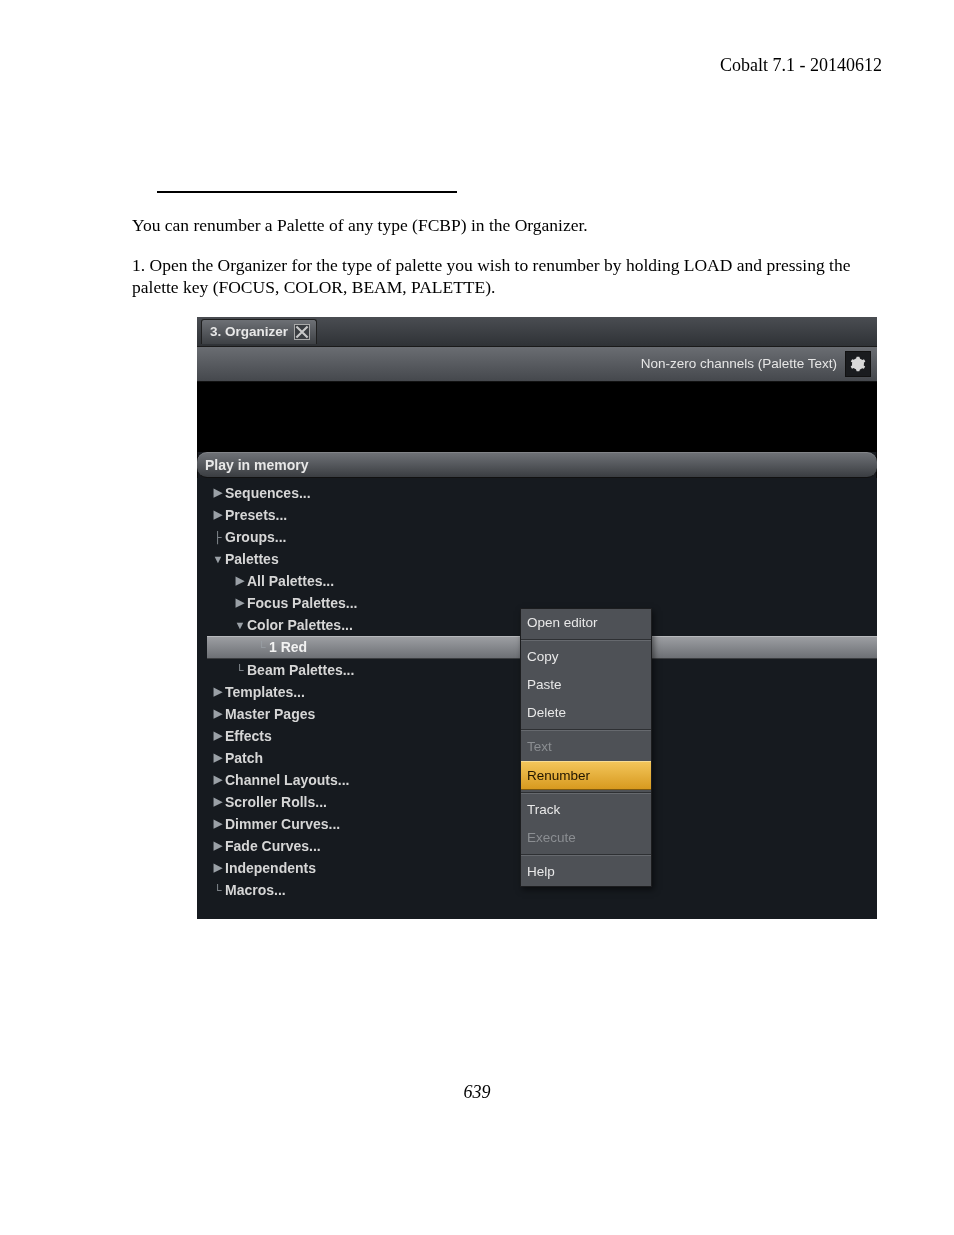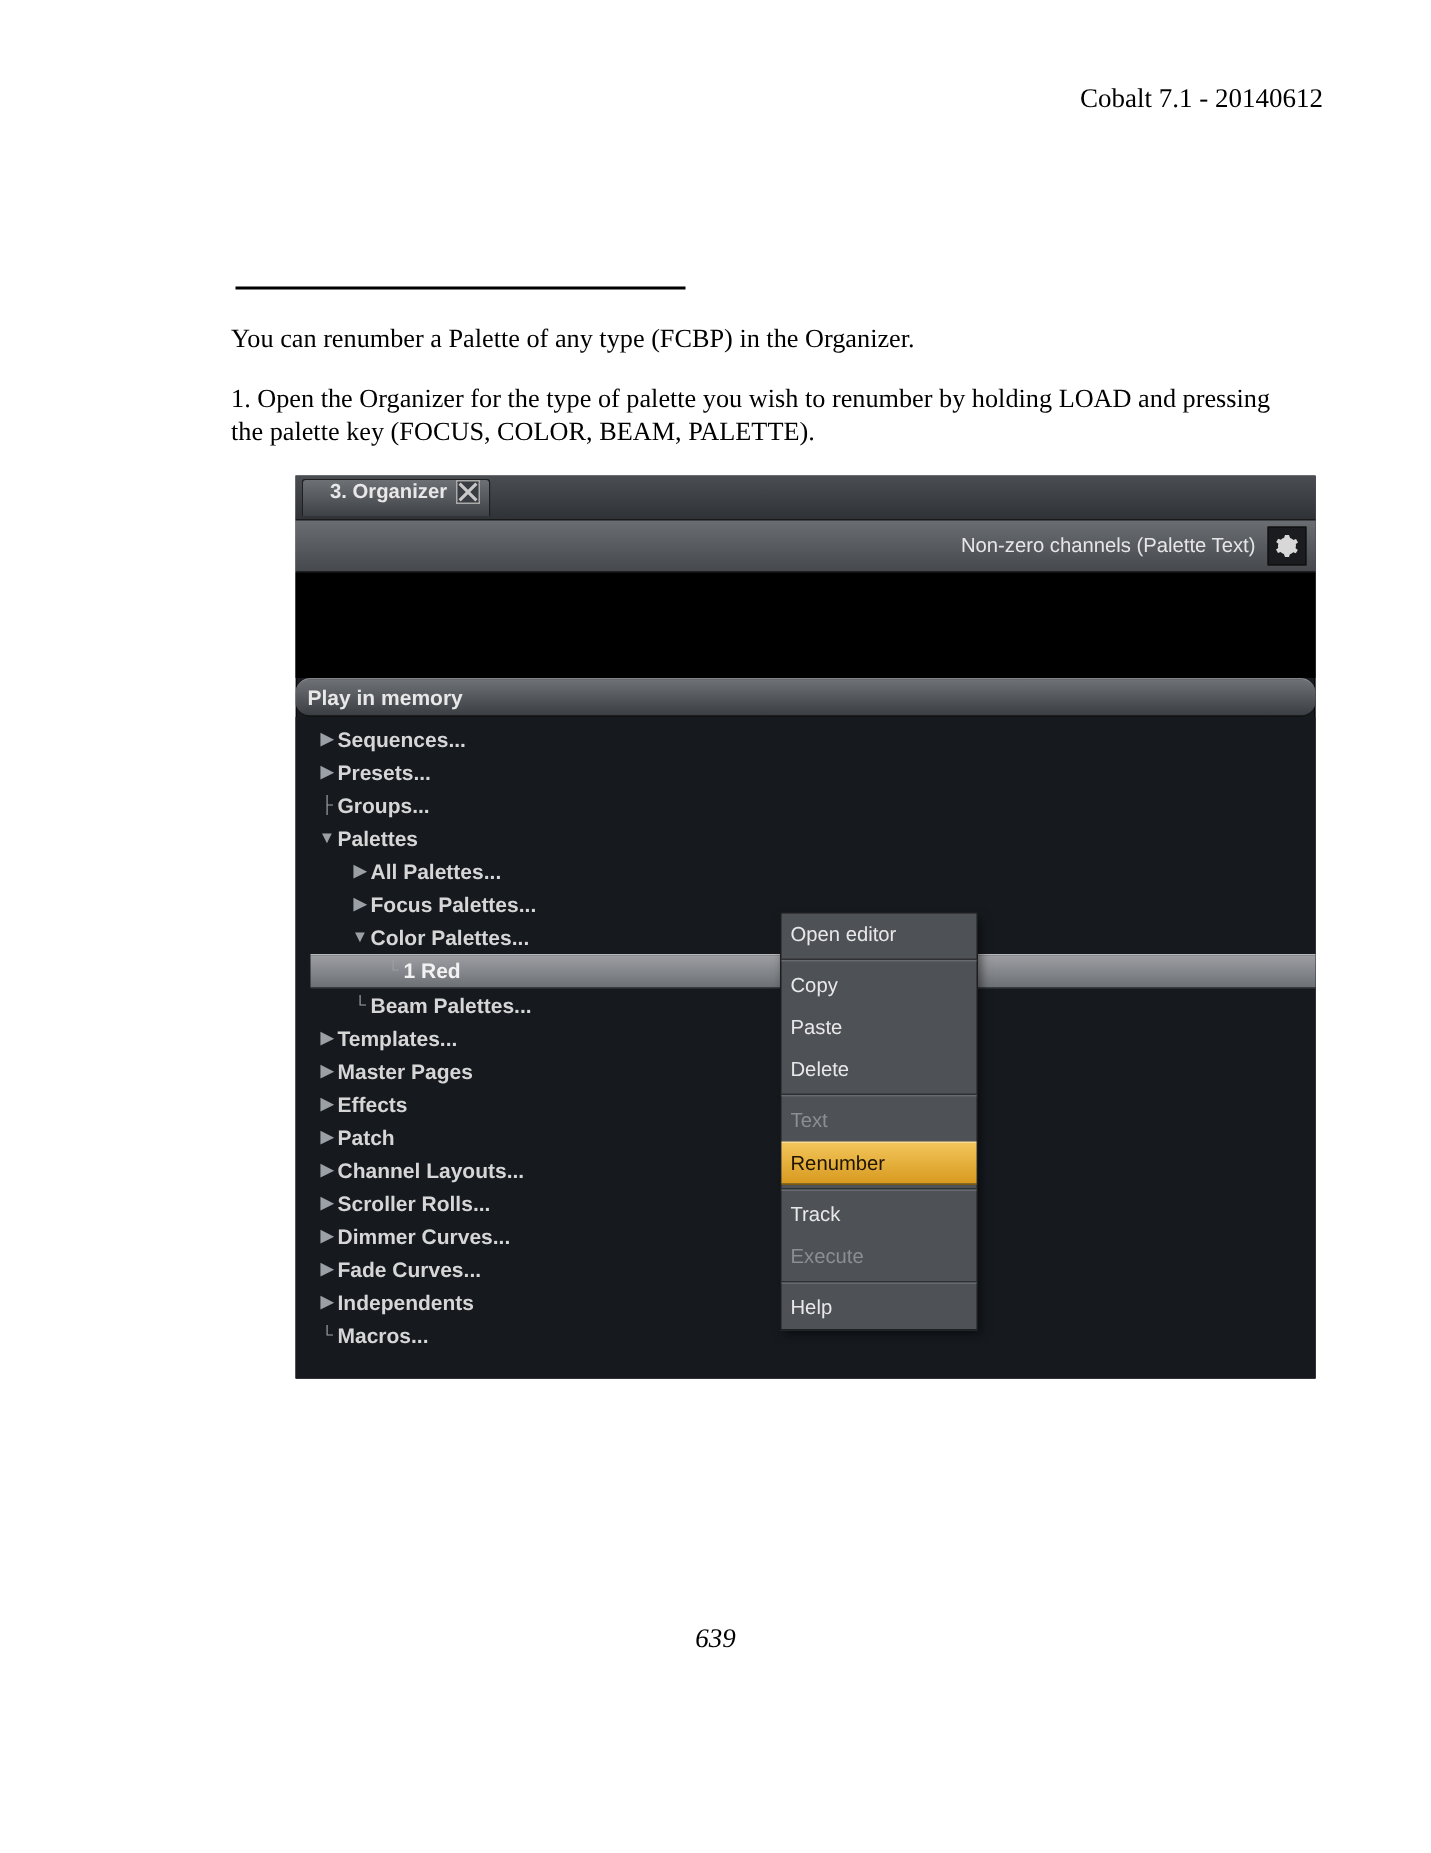--- a/index.html
+++ b/index.html
@@ -20,21 +20,21 @@
     text-align: right;
     font-size: 18px;
   }
   .rule {
     border-top: 2px solid #000;
     width: 300px;
     margin-left: 85px;
     margin-top: 115px;
   }
   .body-text {
-    margin-left: 82px;
+    margin-left: 60px;
     margin-right: 10px;
     margin-top: 22px;
     font-size: 17.5px;
     line-height: 1.25;
   }
   .body-text p { margin: 0 0 18px 0; }
 
   
   .app {
     margin-left: 125px;
@@ -50,28 +50,28 @@
     display: flex;
     align-items: center;
     background: #3f4246;
     background: linear-gradient(#4a4d52,#2f3236);
     height: 29px;
     border-bottom: 1px solid #1a1a1a;
     padding-left: 4px;
   }
   .tab {
     display: flex;
-    align-items: flex-start;
+    align-items: center;
     gap: 6px;
     background: linear-gradient(#6d7075,#3e4145);
     border: 1px solid #1f1f1f;
     border-bottom: none;
     border-radius: 3px 3px 0 0;
     height: 24px;
-    padding: 0 6px 0 18px;
+    padding: 0 6px 0 8px;
     color: #e8e8e8;
     font-weight: bold;
     font-size: 13.5px;
   }
   .tab-close {
     width: 14px; height: 14px;
     border: 1px solid #aaa;
     display:flex;align-items:center;justify-content:center;
     font-size: 10px; line-height:1;
     color:#c8c8c8;

